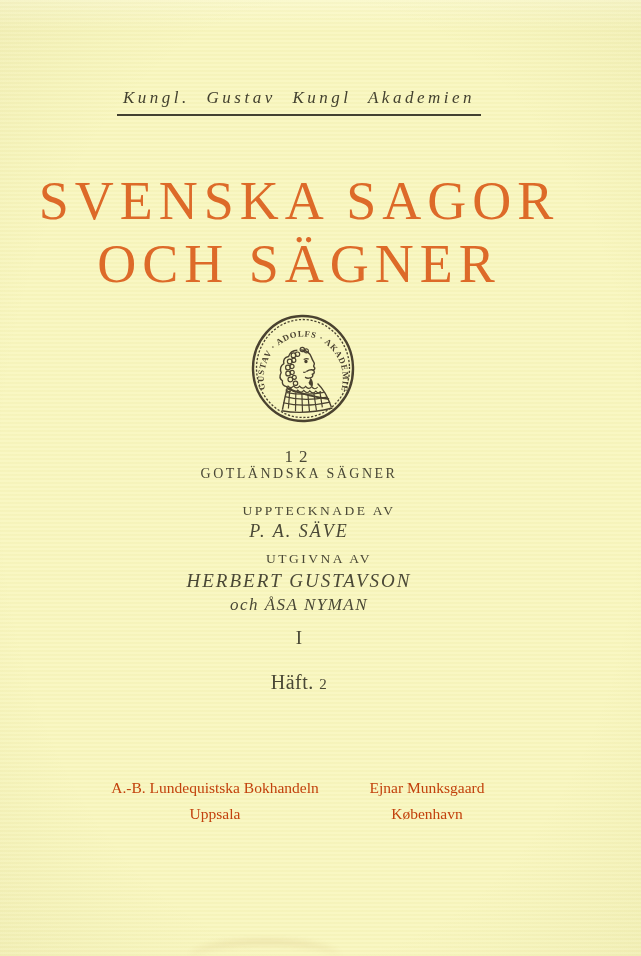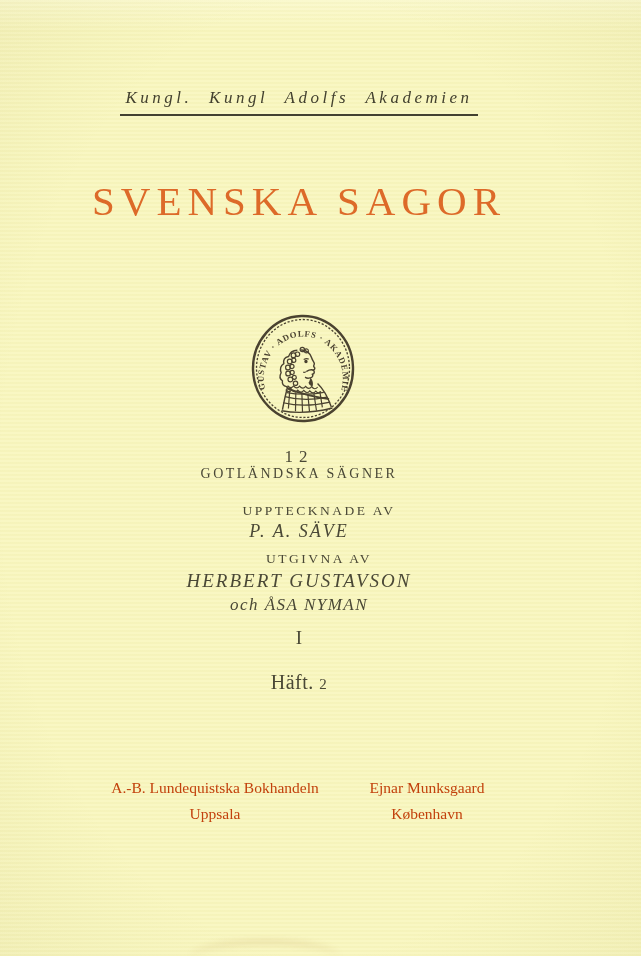--- a/index.html
+++ b/index.html
@@ -31,21 +31,21 @@
   }
   
   .cline { position:absolute; left:0; width:598px; text-align:center; white-space:nowrap; }
 
   .academy { top:88px; font-style:italic; font-size:17px; letter-spacing:3.5px; word-spacing:9px; color:#43412f; }
   .academy .rule { border-bottom:2px solid #43412f; padding:0 6px 6px 6px; display:inline-block; }
 
   .main-title {
     top:170px;
     color:#dd6a29;
-    font-size:41px;
+    font-size:54px;
     letter-spacing:6px;
     line-height:63px;
     font-weight:400;
   }
 
   .medallion { position:absolute; left:251px; top:314px; width:104px; height:109px; transform:rotate(-2deg); }
 
   .series-number { top:447px; font-size:17px; letter-spacing:6px; }
   .series-title  { top:466px; font-size:14px; letter-spacing:2.5px; }
   .small-caps-label { font-size:13.5px; letter-spacing:2.5px;padding-left:20px; }
@@ -61,25 +61,26 @@
   .publisher { position:absolute; top:775px; text-align:center; font-size:15.5px; line-height:26px; color:#c2410c; }
   .publisher-left  { left:85px;  width:260px; }
   .publisher-right { left:327px; width:200px; }
 </style>
 </head>
 <body>
 
 <div class="page">
 
   <div class="cline academy">
-    <span class="rule">Kungl. Kungl Adolfs Akademien</span>
+    <span class="rule">Kungl. Gustav Kungl Akademien</span>
   </div>
 
   <div class="cline main-title">
     <div>SVENSKA SAGOR</div>
+    <div>OCH SÄGNER</div>
   </div>
 
   <div class="medallion">
     <svg width="104" height="109" viewBox="0 0 104 109">
       <g fill="none" stroke="#4a4230" stroke-width="1.2">
         <ellipse cx="52" cy="54.5" rx="50" ry="52.5" stroke-width="2.4"></ellipse>
         <ellipse cx="52" cy="54.5" rx="46.5" ry="49" stroke-width="1.3" stroke-dasharray="2.2 1.7"></ellipse>
 
         <path id="legendArc" d="M 14,76 A 39.5,42 0 1 1 90,76" stroke="none"></path>
         <text font-size="8.6" letter-spacing="0.8" fill="#4a4230" stroke="none" font-family="Liberation Serif, serif" font-weight="bold">

